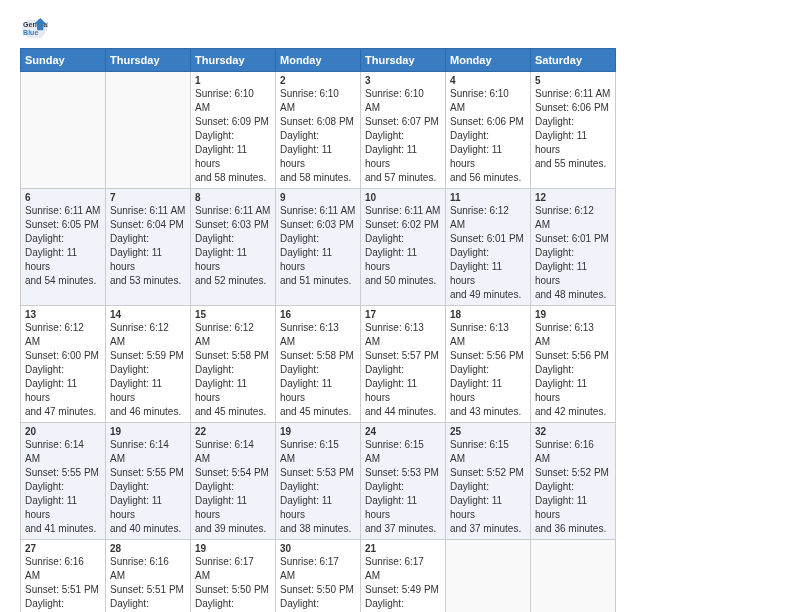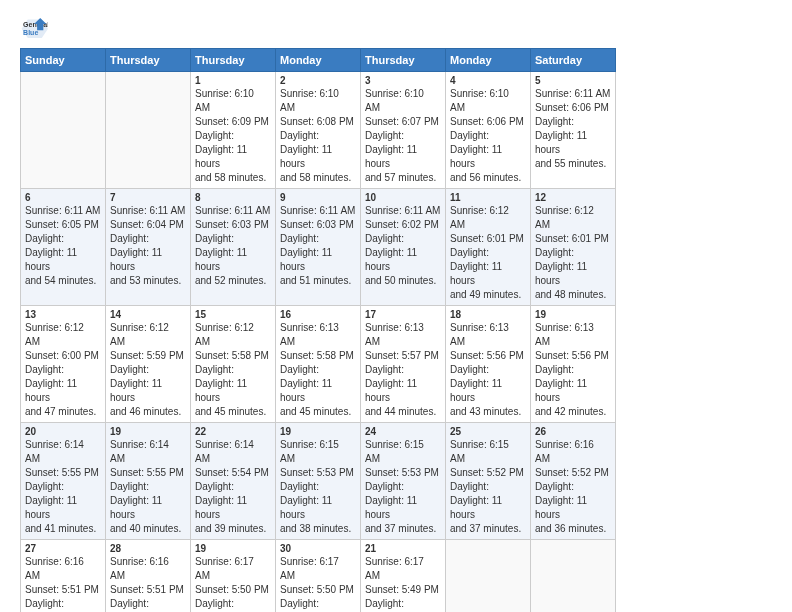--- a/index.html
+++ b/index.html
@@ -227,21 +227,21 @@
           </td>
           <td>
             <span class="day-num">24</span>
             <div class="day-info">Sunrise: 6:15 AM<br>Sunset: 5:53 PM<br>Daylight: Daylight: 11 hours<br>and 37 minutes.</div>
           </td>
           <td>
             <span class="day-num">25</span>
             <div class="day-info">Sunrise: 6:15 AM<br>Sunset: 5:52 PM<br>Daylight: Daylight: 11 hours<br>and 37 minutes.</div>
           </td>
           <td>
-            <span class="day-num">26</span>
+            <span class="day-num">32</span>
             <div class="day-info">Sunrise: 6:16 AM<br>Sunset: 5:52 PM<br>Daylight: Daylight: 11 hours<br>and 36 minutes.</div>
           </td>
         </tr>
         <tr>
           <td>
             <span class="day-num">27</span>
             <div class="day-info">Sunrise: 6:16 AM<br>Sunset: 5:51 PM<br>Daylight: Daylight: 11 hours<br>and 35 minutes.</div>
           </td>
           <td>
             <span class="day-num">28</span>

